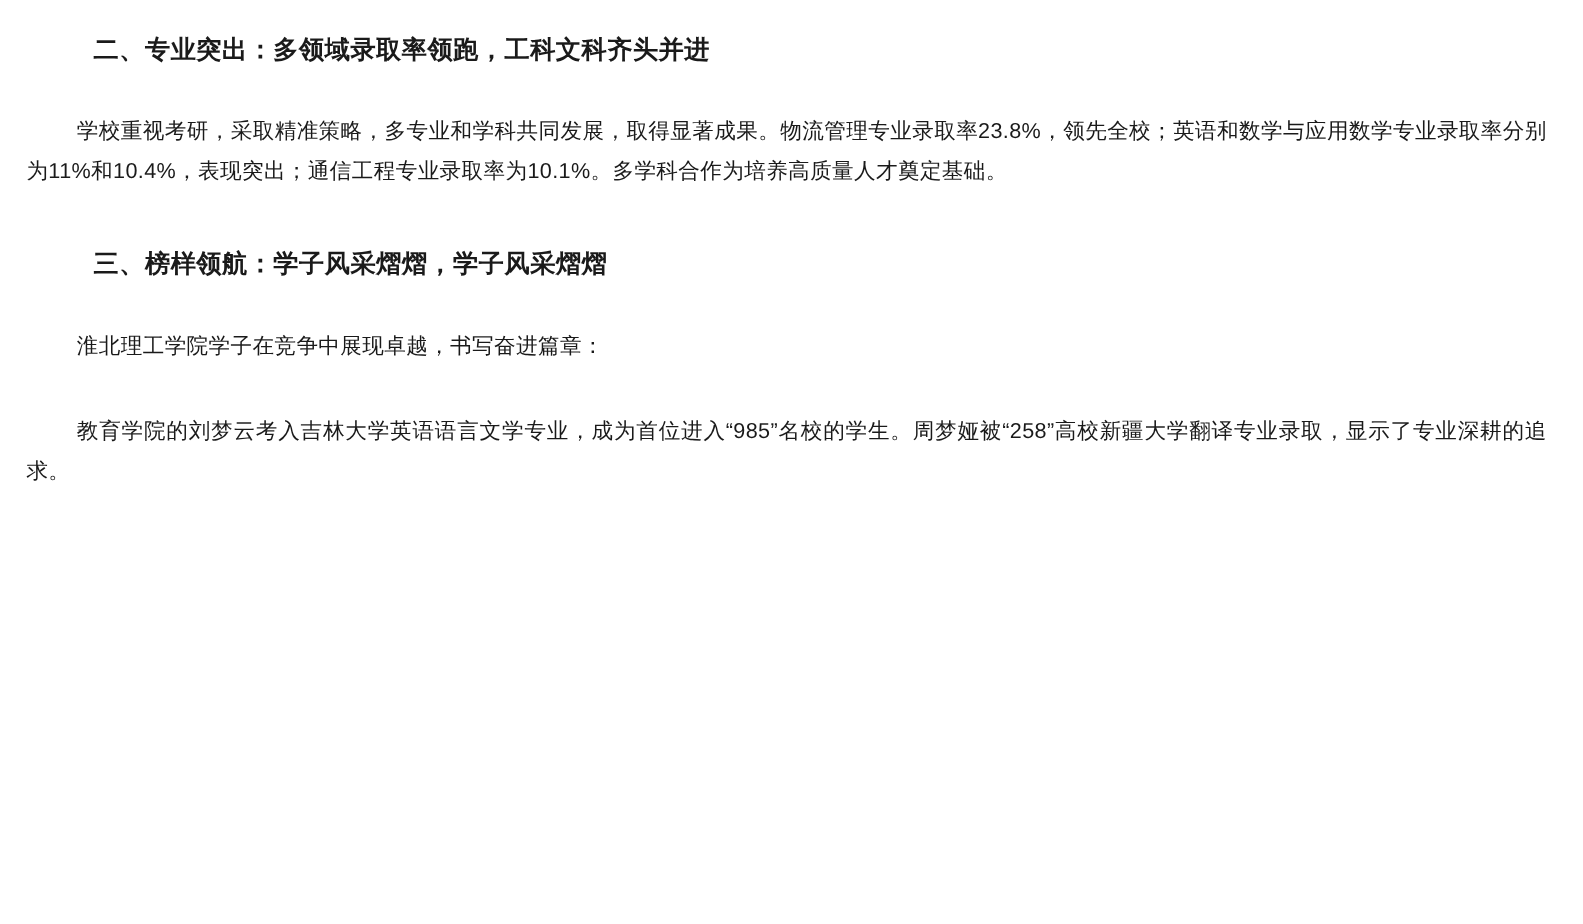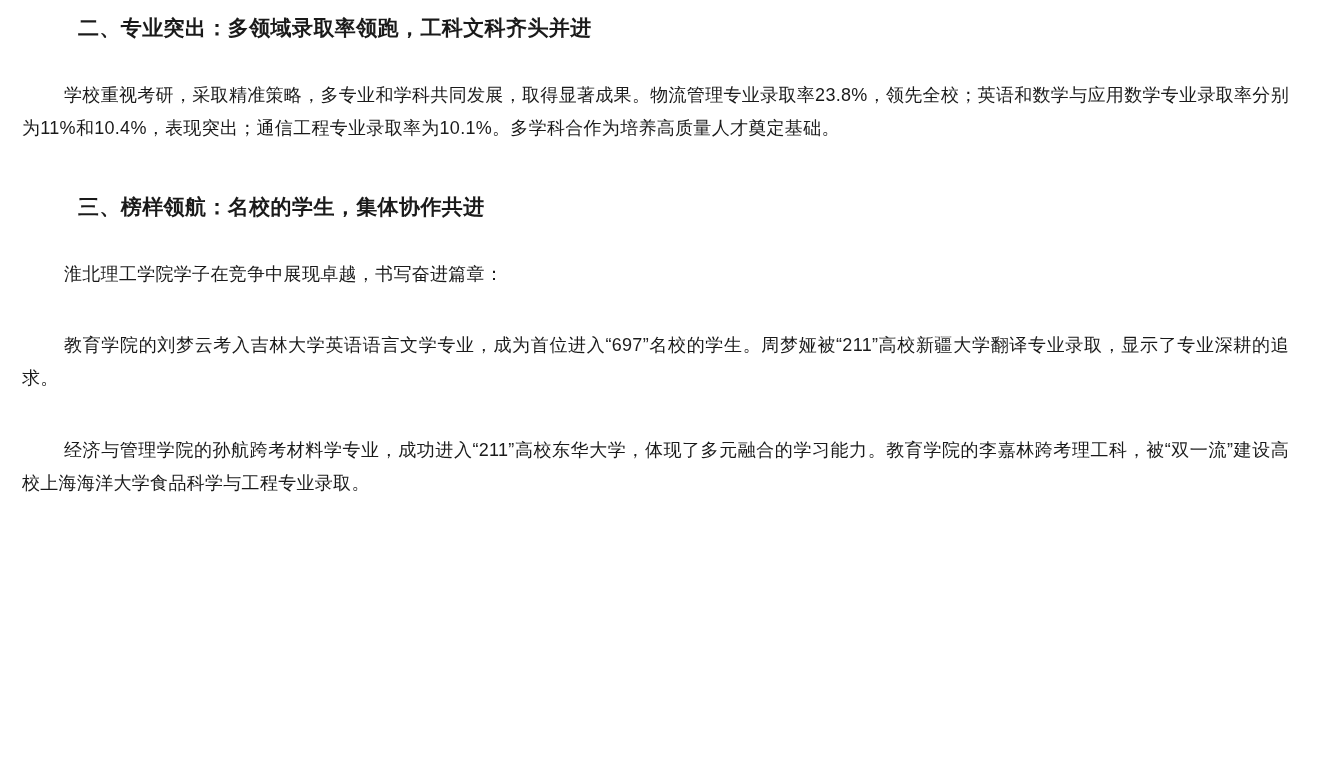--- a/index.html
+++ b/index.html
@@ -10,21 +10,21 @@
   body {
     width: 1319px;
     min-height: 770px;
     font-family: "Liberation Sans", "DejaVu Sans", sans-serif;
     color: #1a1a1a;
   }
   .page {
     box-sizing: border-box;
     width: 1319px;
     min-height: 770px;
-    padding: 12px 30px 20px 22px;
+    padding: 26px 30px 20px 22px;
     background: #ffffff;
   }
   .heading {
     font-size: 21px;
     line-height: 1.55;
     color: #1a1a1a;
     letter-spacing: 0.4px;
     text-indent: 56px;
     margin: 0 0 34px 0;
   }
@@ -50,26 +50,25 @@
 <body>
 
 <div class="page">
 
   <h2 class="heading">二、专业突出：多领域录取率领跑，工科文科齐头并进</h2>
 
   <p class="para">学校重视考研，采取精准策略，多专业和学科共同发展，取得显著成果。物流管理专业录取率23.8%，领先全校；英语和数学与应用数学专业录取率分别为11%和10.4%，表现突出；通信工程专业录取率为10.1%。多学科合作为培养高质量人才奠定基础。</p>
 
   <div class="spacer-md"></div>
 
-  <h2 class="heading">三、榜样领航：名校的学生，集体协作共进</h2>
+  <h2 class="heading">三、榜样领航：学子风采熠熠，学子风采熠熠</h2>
 
   <p class="para">淮北理工学院学子在竞争中展现卓越，书写奋进篇章：</p>
 
   <div class="spacer-sm"></div>
 
-  <p class="para">教育学院的刘梦云考入吉林大学英语语言文学专业，成为首位进入“697”名校的学生。周梦娅被“211”高校新疆大学翻译专业录取，显示了专业深耕的追求。</p>
+  <p class="para">教育学院的刘梦云考入吉林大学英语语言文学专业，成为首位进入“985”名校的学生。周梦娅被“258”高校新疆大学翻译专业录取，显示了专业深耕的追求。</p>
 
   <div class="spacer-sm"></div>
 
-  <p class="para tight">经济与管理学院的孙航跨考材料学专业，成功进入“211”高校东华大学，体现了多元融合的学习能力。教育学院的李嘉林跨考理工科，被“双一流”建设高校上海海洋大学食品科学与工程专业录取。</p>
 
 
 </div>
 
 </body></html>

